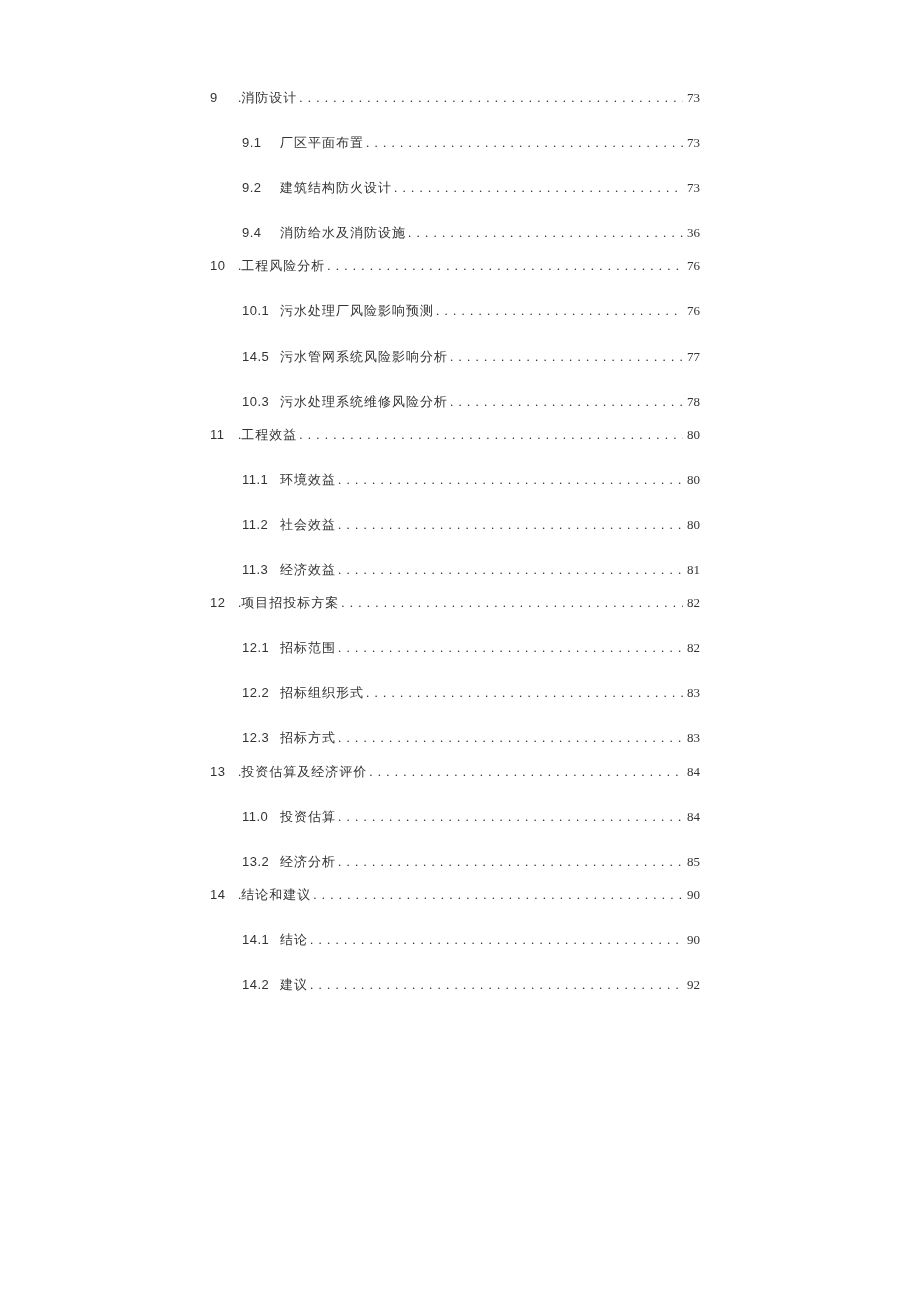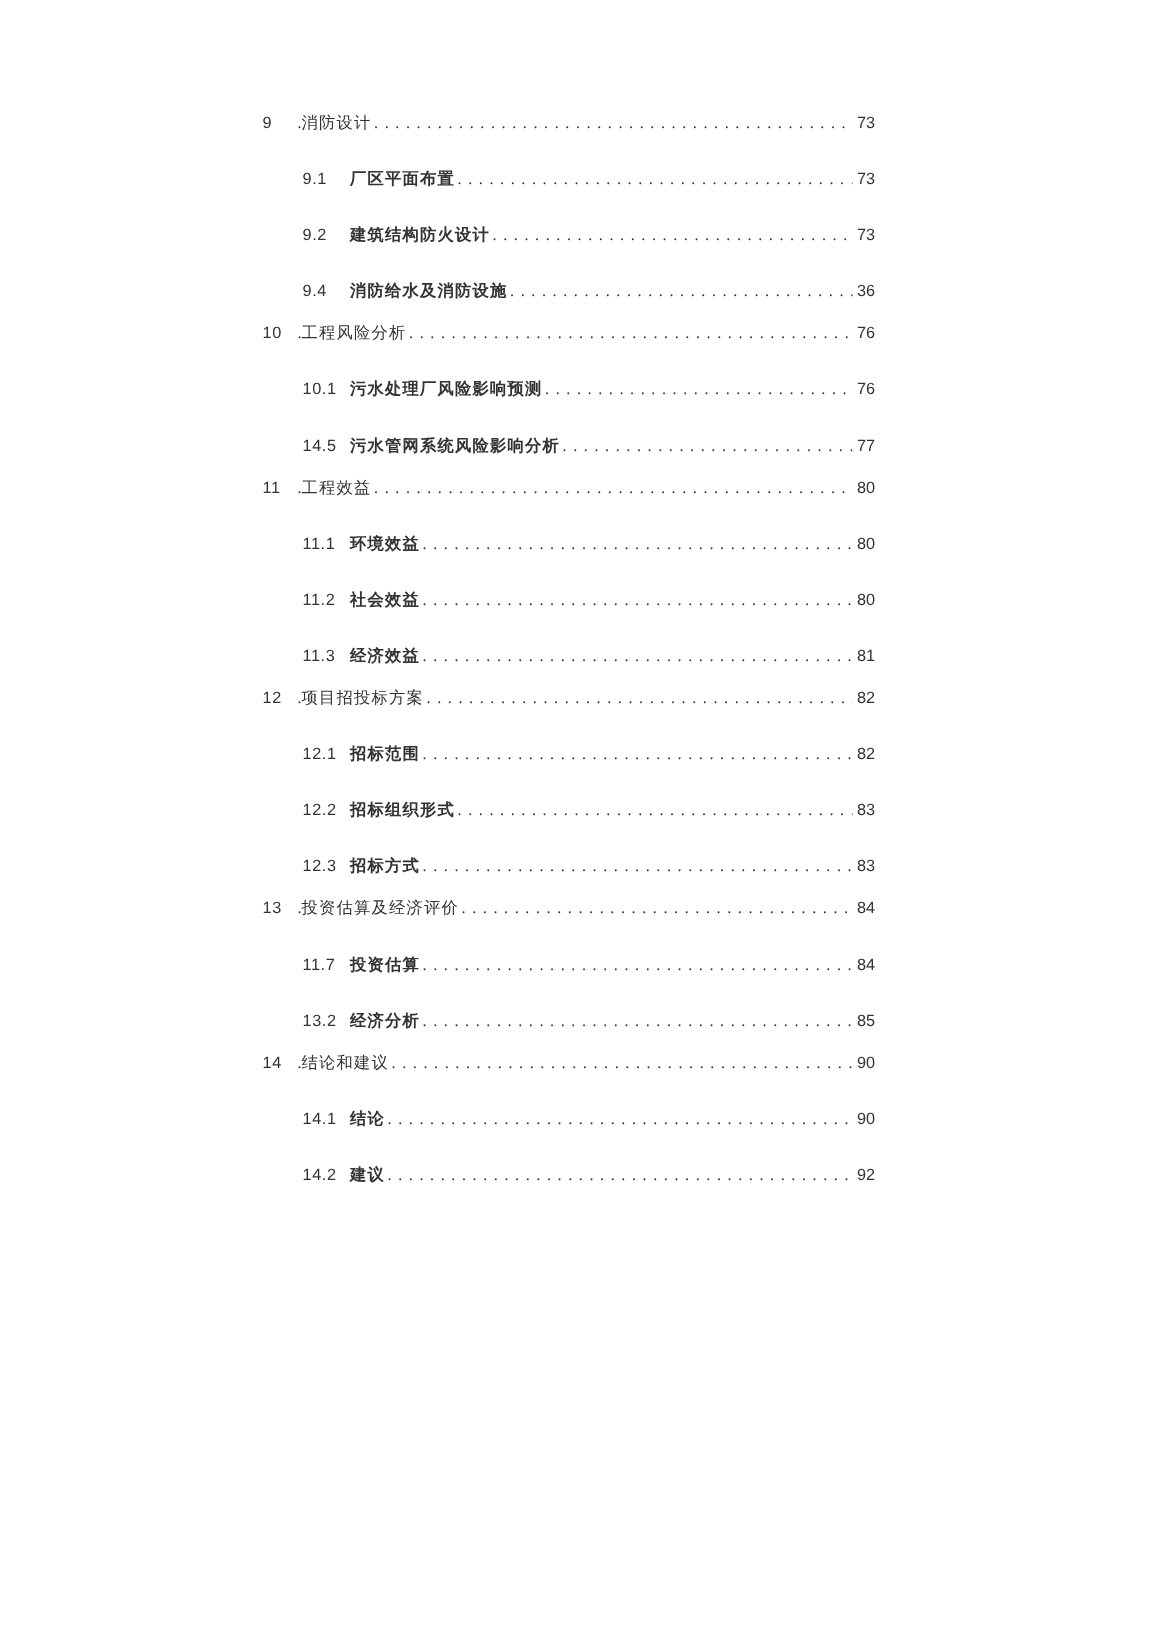--- a/index.html
+++ b/index.html
@@ -36,39 +36,38 @@
     .toc-level2 .toc-num {
       min-width: 36px;
       margin-top: 12px;
     }
     .toc-title {
       flex-shrink: 0;
       letter-spacing: 1px;
     }
     .toc-level2 .toc-title {
       padding-left: 2px;
-      font-weight: bold;
     }
     .toc-prefix {
       flex-shrink: 0;
     }
     .toc-dots {
       flex: 1;
       overflow: hidden;
       letter-spacing: 4px;
       padding-left: 2px;
       color: #333;
     }
     .toc-dots::after {
       content: ". . . . . . . . . . . . . . . . . . . . . . . . . . . . . . . . . . . . . . . . . . . . . . . . . . . . . . . . . . . . . . . . . . . . . . . . . . . . . . . . . .";
       letter-spacing: 1px;
     }
     .toc-page {
       flex-shrink: 0;
-      font-family: Liberation Sans, sans-serif;
+      font-family: Liberation Serif, serif;
       padding-left: 4px;
     }
     #toc-container { width: 100%; }
   </style>
 </head>
 <body>
 
 <div id="toc-container">
     <div class="toc-line toc-level1">
       <span class="toc-num">9</span>
@@ -107,20 +106,26 @@
       <span class="toc-title">污水处理厂风险影响预测</span>
       <span class="toc-dots"></span>
       <span class="toc-page">76</span>
     </div>
     <div class="toc-line toc-level2">
       <span class="toc-num">14.5</span>
       <span class="toc-title">污水管网系统风险影响分析</span>
       <span class="toc-dots"></span>
       <span class="toc-page">77</span>
     </div>
+    <div class="toc-line toc-level2">
+      <span class="toc-num">10.3</span>
+      <span class="toc-title">污水处理系统维修风险分析</span>
+      <span class="toc-dots"></span>
+      <span class="toc-page">78</span>
+    </div>
     <div class="toc-line toc-level1">
       <span class="toc-num">11</span>
       <span class="toc-prefix">.</span>
       <span class="toc-title">工程效益</span>
       <span class="toc-dots"></span>
       <span class="toc-page">80</span>
     </div>
     <div class="toc-line toc-level2">
       <span class="toc-num">11.1</span>
       <span class="toc-title">环境效益</span>
@@ -165,21 +170,21 @@
       <span class="toc-page">83</span>
     </div>
     <div class="toc-line toc-level1">
       <span class="toc-num">13</span>
       <span class="toc-prefix">.</span>
       <span class="toc-title">投资估算及经济评价</span>
       <span class="toc-dots"></span>
       <span class="toc-page">84</span>
     </div>
     <div class="toc-line toc-level2">
-      <span class="toc-num">11.7</span>
+      <span class="toc-num">11.0</span>
       <span class="toc-title">投资估算</span>
       <span class="toc-dots"></span>
       <span class="toc-page">84</span>
     </div>
     <div class="toc-line toc-level2">
       <span class="toc-num">13.2</span>
       <span class="toc-title">经济分析</span>
       <span class="toc-dots"></span>
       <span class="toc-page">85</span>
     </div>

